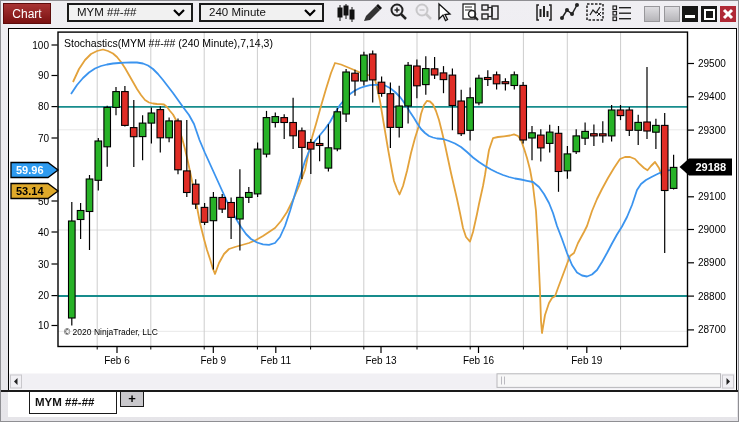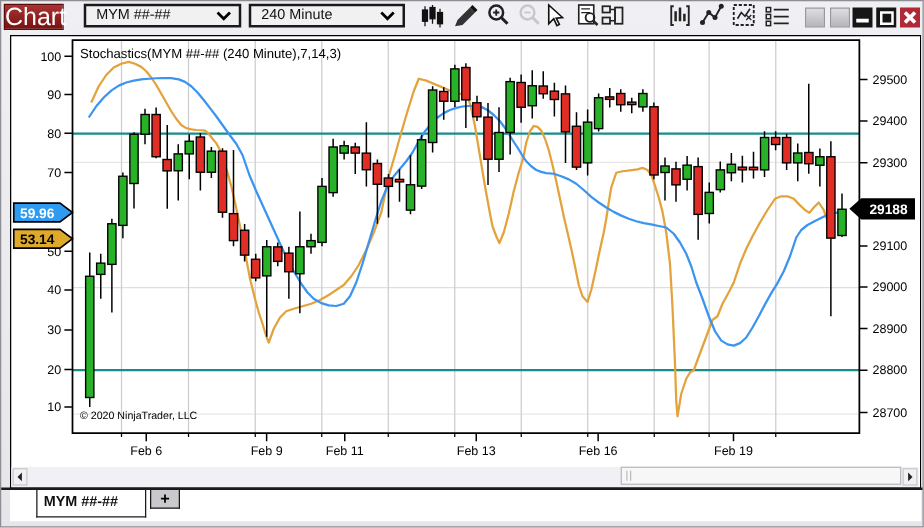--- a/index.html
+++ b/index.html
@@ -1,19 +1,19 @@
 <!DOCTYPE html>
 <html><head><meta charset="utf-8"><style>
 html,body{margin:0;padding:0;width:739px;height:422px;overflow:hidden;
 font-family:"Liberation Sans",sans-serif;background:#e9e8ec;}
 #win{position:absolute;left:0;top:0;width:737px;height:420px;border:1px solid #8f8f93;
 background:linear-gradient(#f0eff3,#e6e5e9);}
 #charttab{position:absolute;left:2px;top:2px;width:48px;height:21px;
 background:linear-gradient(#a83434,#7a1111);border:1px solid #5d0c0c;box-sizing:border-box;
-color:#fff;font-size:20px;text-align:center;line-height:20px;}
+color:#fff;font-size:12px;text-align:center;line-height:20px;}
 .dd{position:absolute;top:2px;height:15px;background:#f1f1f1;border:2px solid #1a1a1a;
 font-size:11.5px;color:#111;line-height:14.5px;padding-left:8px;box-sizing:content-box;}
 .chev{position:absolute;right:6px;top:4px;}
 .wb{position:absolute;top:5px;width:16px;height:15.5px;box-sizing:border-box;}
 #client{position:absolute;left:7px;top:27px;width:729px;height:389px;background:#fff;}
 #tabline{position:absolute;left:0px;top:389px;width:737px;height:2px;background:#1a1a1a;}
 #mymtab{position:absolute;left:28px;top:391px;width:88px;height:22px;background:#fff;
 border:1.5px solid #1a1a1a;border-top:none;box-sizing:border-box;font-size:11.5px;font-weight:bold;
 color:#111;padding-left:5px;line-height:20px;letter-spacing:0px;}
 #plustab{position:absolute;left:119px;top:391px;width:24px;height:15px;background:#c9c8cc;

